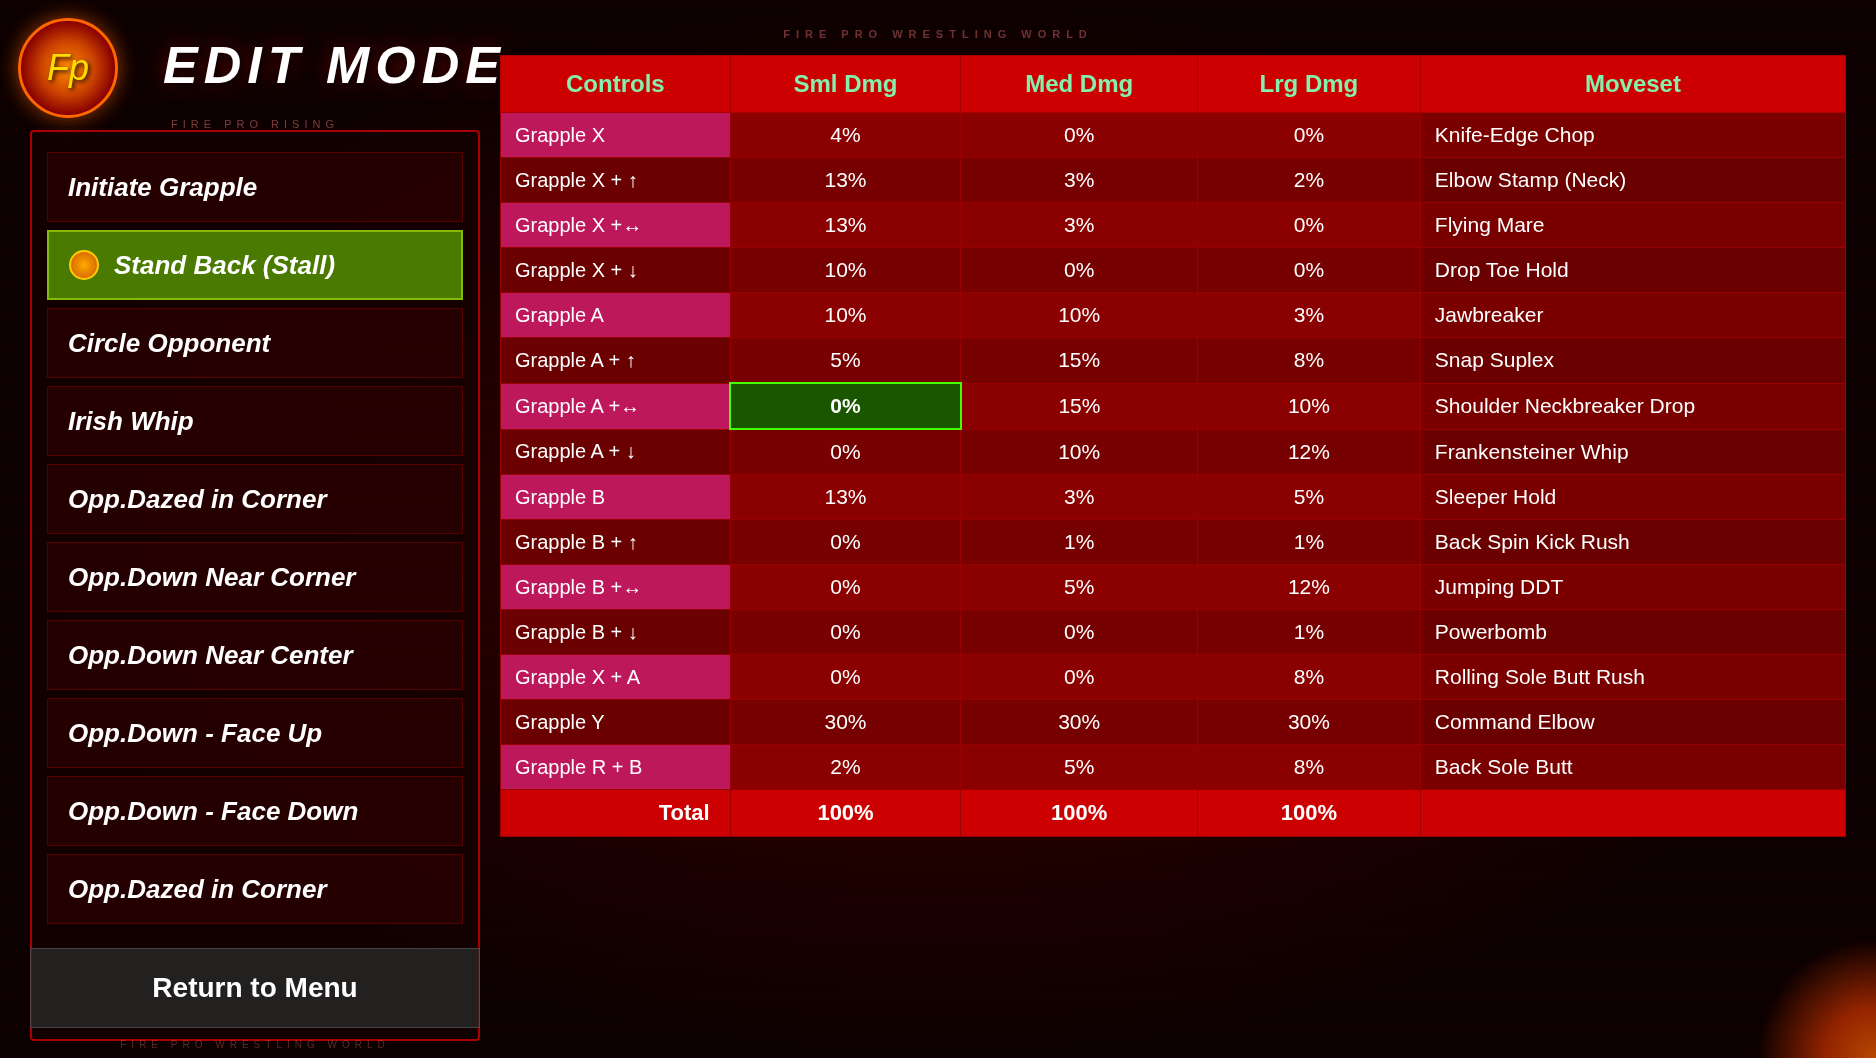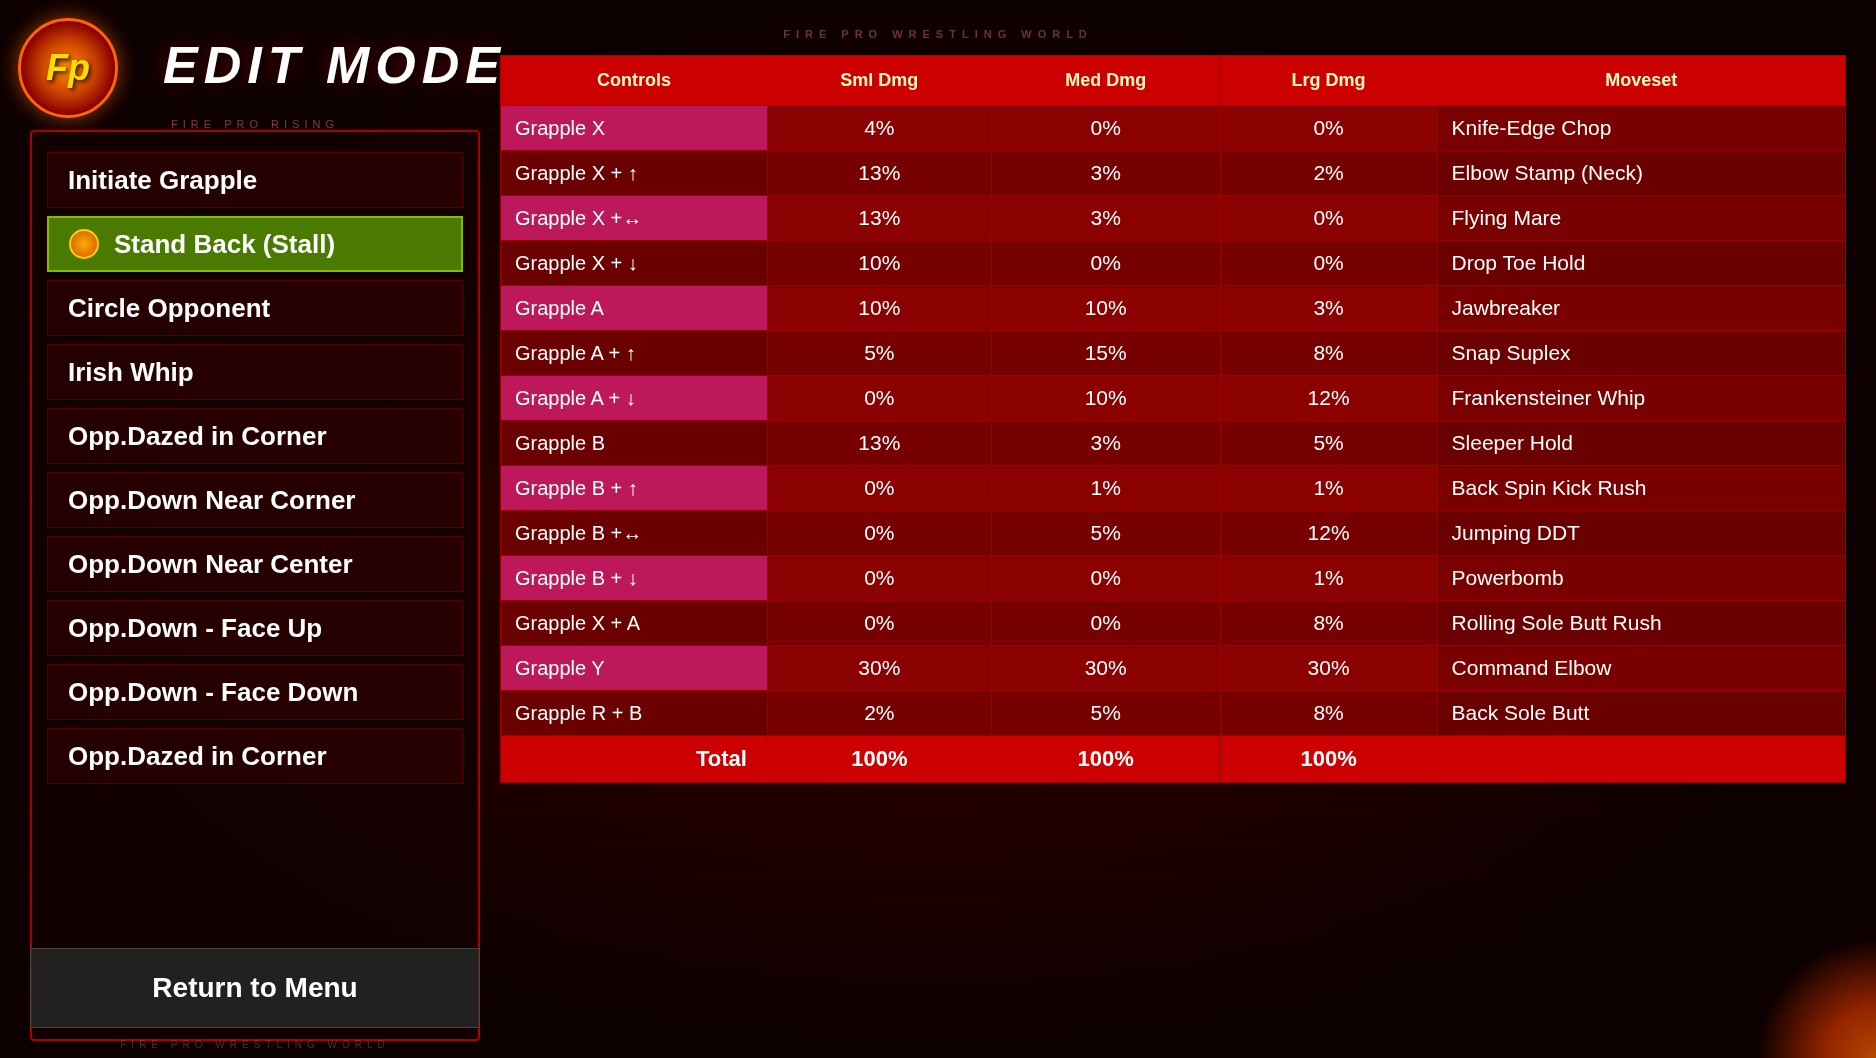--- a/index.html
+++ b/index.html
@@ -35,21 +35,21 @@
       background: radial-gradient(circle, #ff8800 0%, #cc4400 40%, #880000 70%, #440000 100%);
       border: 3px solid #ff6600;
       display: flex;
       align-items: center;
       justify-content: center;
       z-index: 10;
       box-shadow: 0 0 20px rgba(255,100,0,0.6);
     }
     .logo-text {
       font-size: 36px;
-      font-weight: 700;
+      font-weight: 400;
       color: #ffdd00;
       text-shadow: 2px 2px 4px rgba(0,0,0,0.8);
       font-style: italic;
     }
 
     
     .title {
       position: absolute;
       top: 35px;
       left: 135px;
@@ -98,30 +98,31 @@
     }
 
     .menu-items {
       padding: 20px 15px;
       display: flex;
       flex-direction: column;
       gap: 8px;
     }
 
     .menu-item {
-      height: 56px;
+      height: 70px;
       display: flex;
       align-items: center;
       padding: 0 20px;
       background: rgba(50,0,0,0.6);
       border: 1px solid rgba(150,0,0,0.4);
       color: #ffffff;
       font-size: 26px;
       font-weight: 600;
       cursor: pointer;
+      font-style: italic;
     }
 
     .menu-item.active {
       background: #4a7a00;
       border: 2px solid #88bb00;
       color: #ffffff;
     }
 
     .menu-item-icon {
       width: 30px;
@@ -172,22 +173,22 @@
     }
 
     
     .data-table {
       width: 100%;
       border-collapse: collapse;
     }
 
     .data-table th {
       background: #cc0000;
-      color: #fef9c3;
-      font-size: 18px;
+      color: #86efac;
+      font-size: 24px;
       font-weight: 700;
       padding: 14px 26px;
       text-align: center;
       border: 1px solid #aa0000;
     }
 
     .data-table th.moveset-col {
       text-align: center;
     }
 
@@ -360,20 +361,27 @@
           <td class="moveset-cell">Jawbreaker</td>
         </tr>
         <tr>
           <td class="controls-cell">Grapple A + ↑</td>
           <td class="num-cell">5%</td>
           <td class="num-cell">15%</td>
           <td class="num-cell">8%</td>
           <td class="moveset-cell">Snap Suplex</td>
         </tr>
         <tr>
+          <td class="controls-cell">Grapple A +↔</td>
+          <td class="num-cell cell-highlighted">0%</td>
+          <td class="num-cell">15%</td>
+          <td class="num-cell">10%</td>
+          <td class="moveset-cell">Shoulder Neckbreaker Drop</td>
+        </tr>
+        <tr>
           <td class="controls-cell">Grapple A + ↓</td>
           <td class="num-cell">0%</td>
           <td class="num-cell">10%</td>
           <td class="num-cell">12%</td>
           <td class="moveset-cell">Frankensteiner Whip</td>
         </tr>
         <tr>
           <td class="controls-cell">Grapple B</td>
           <td class="num-cell">13%</td>
           <td class="num-cell">3%</td>

